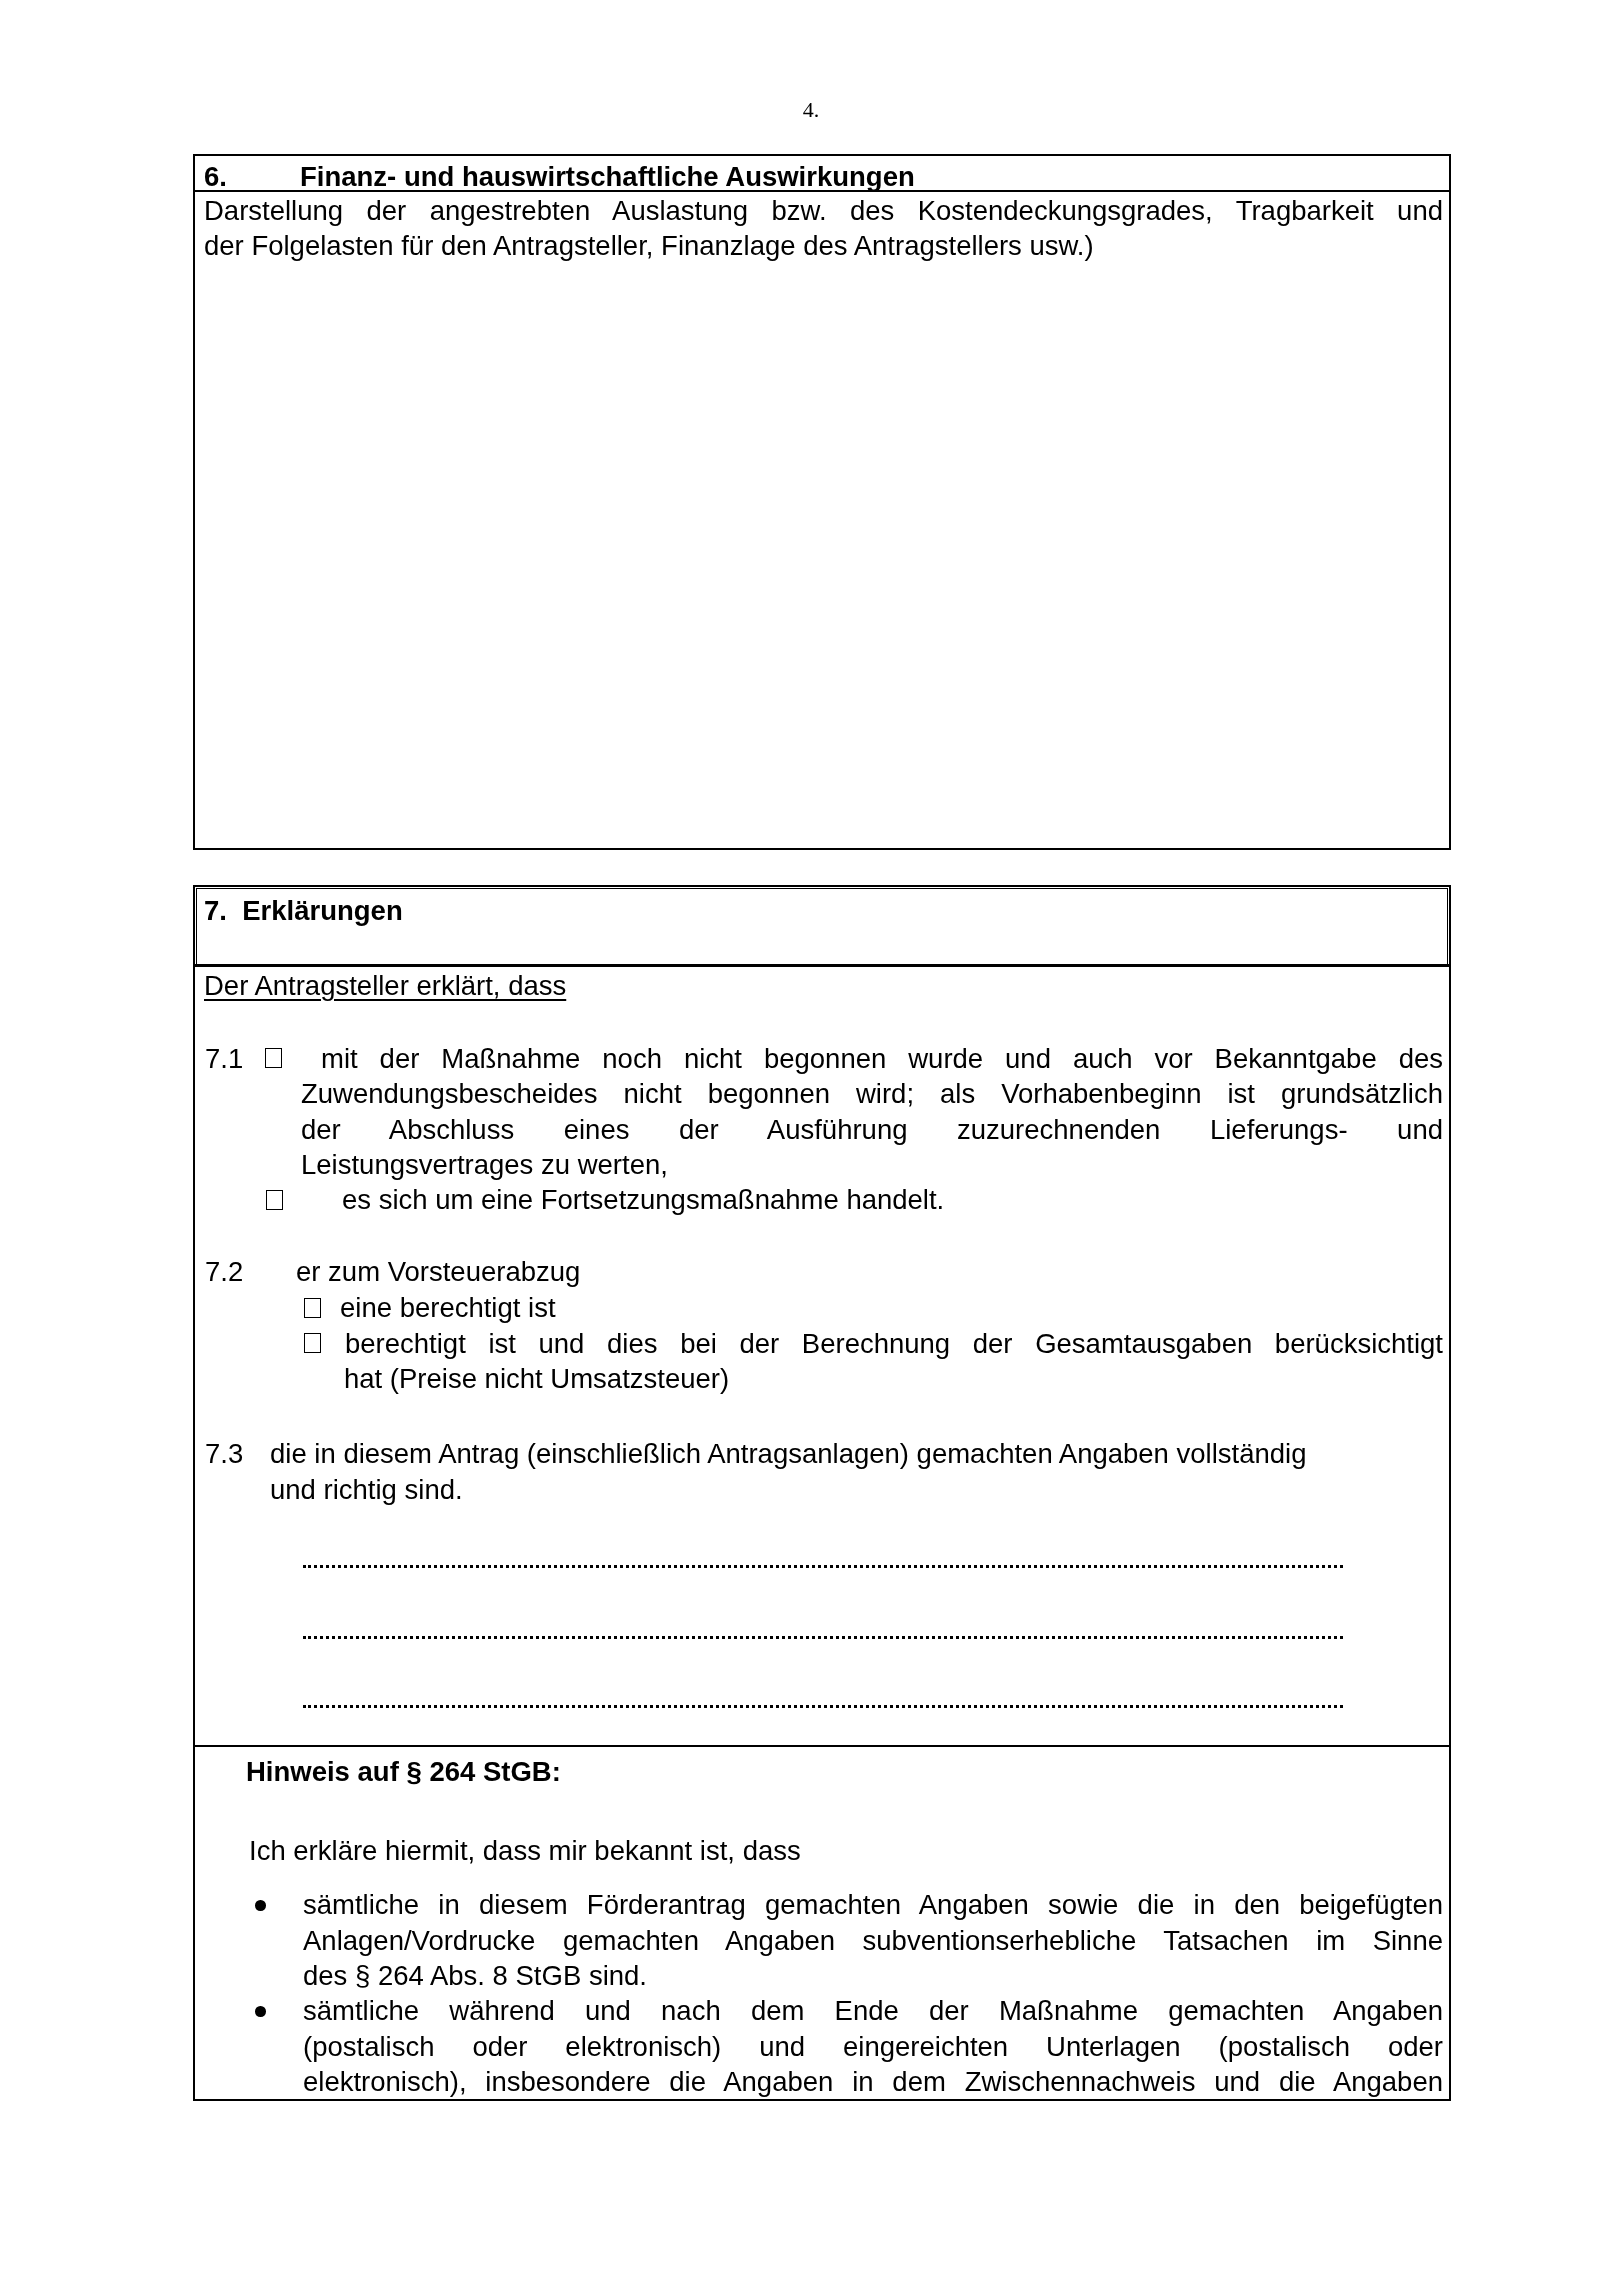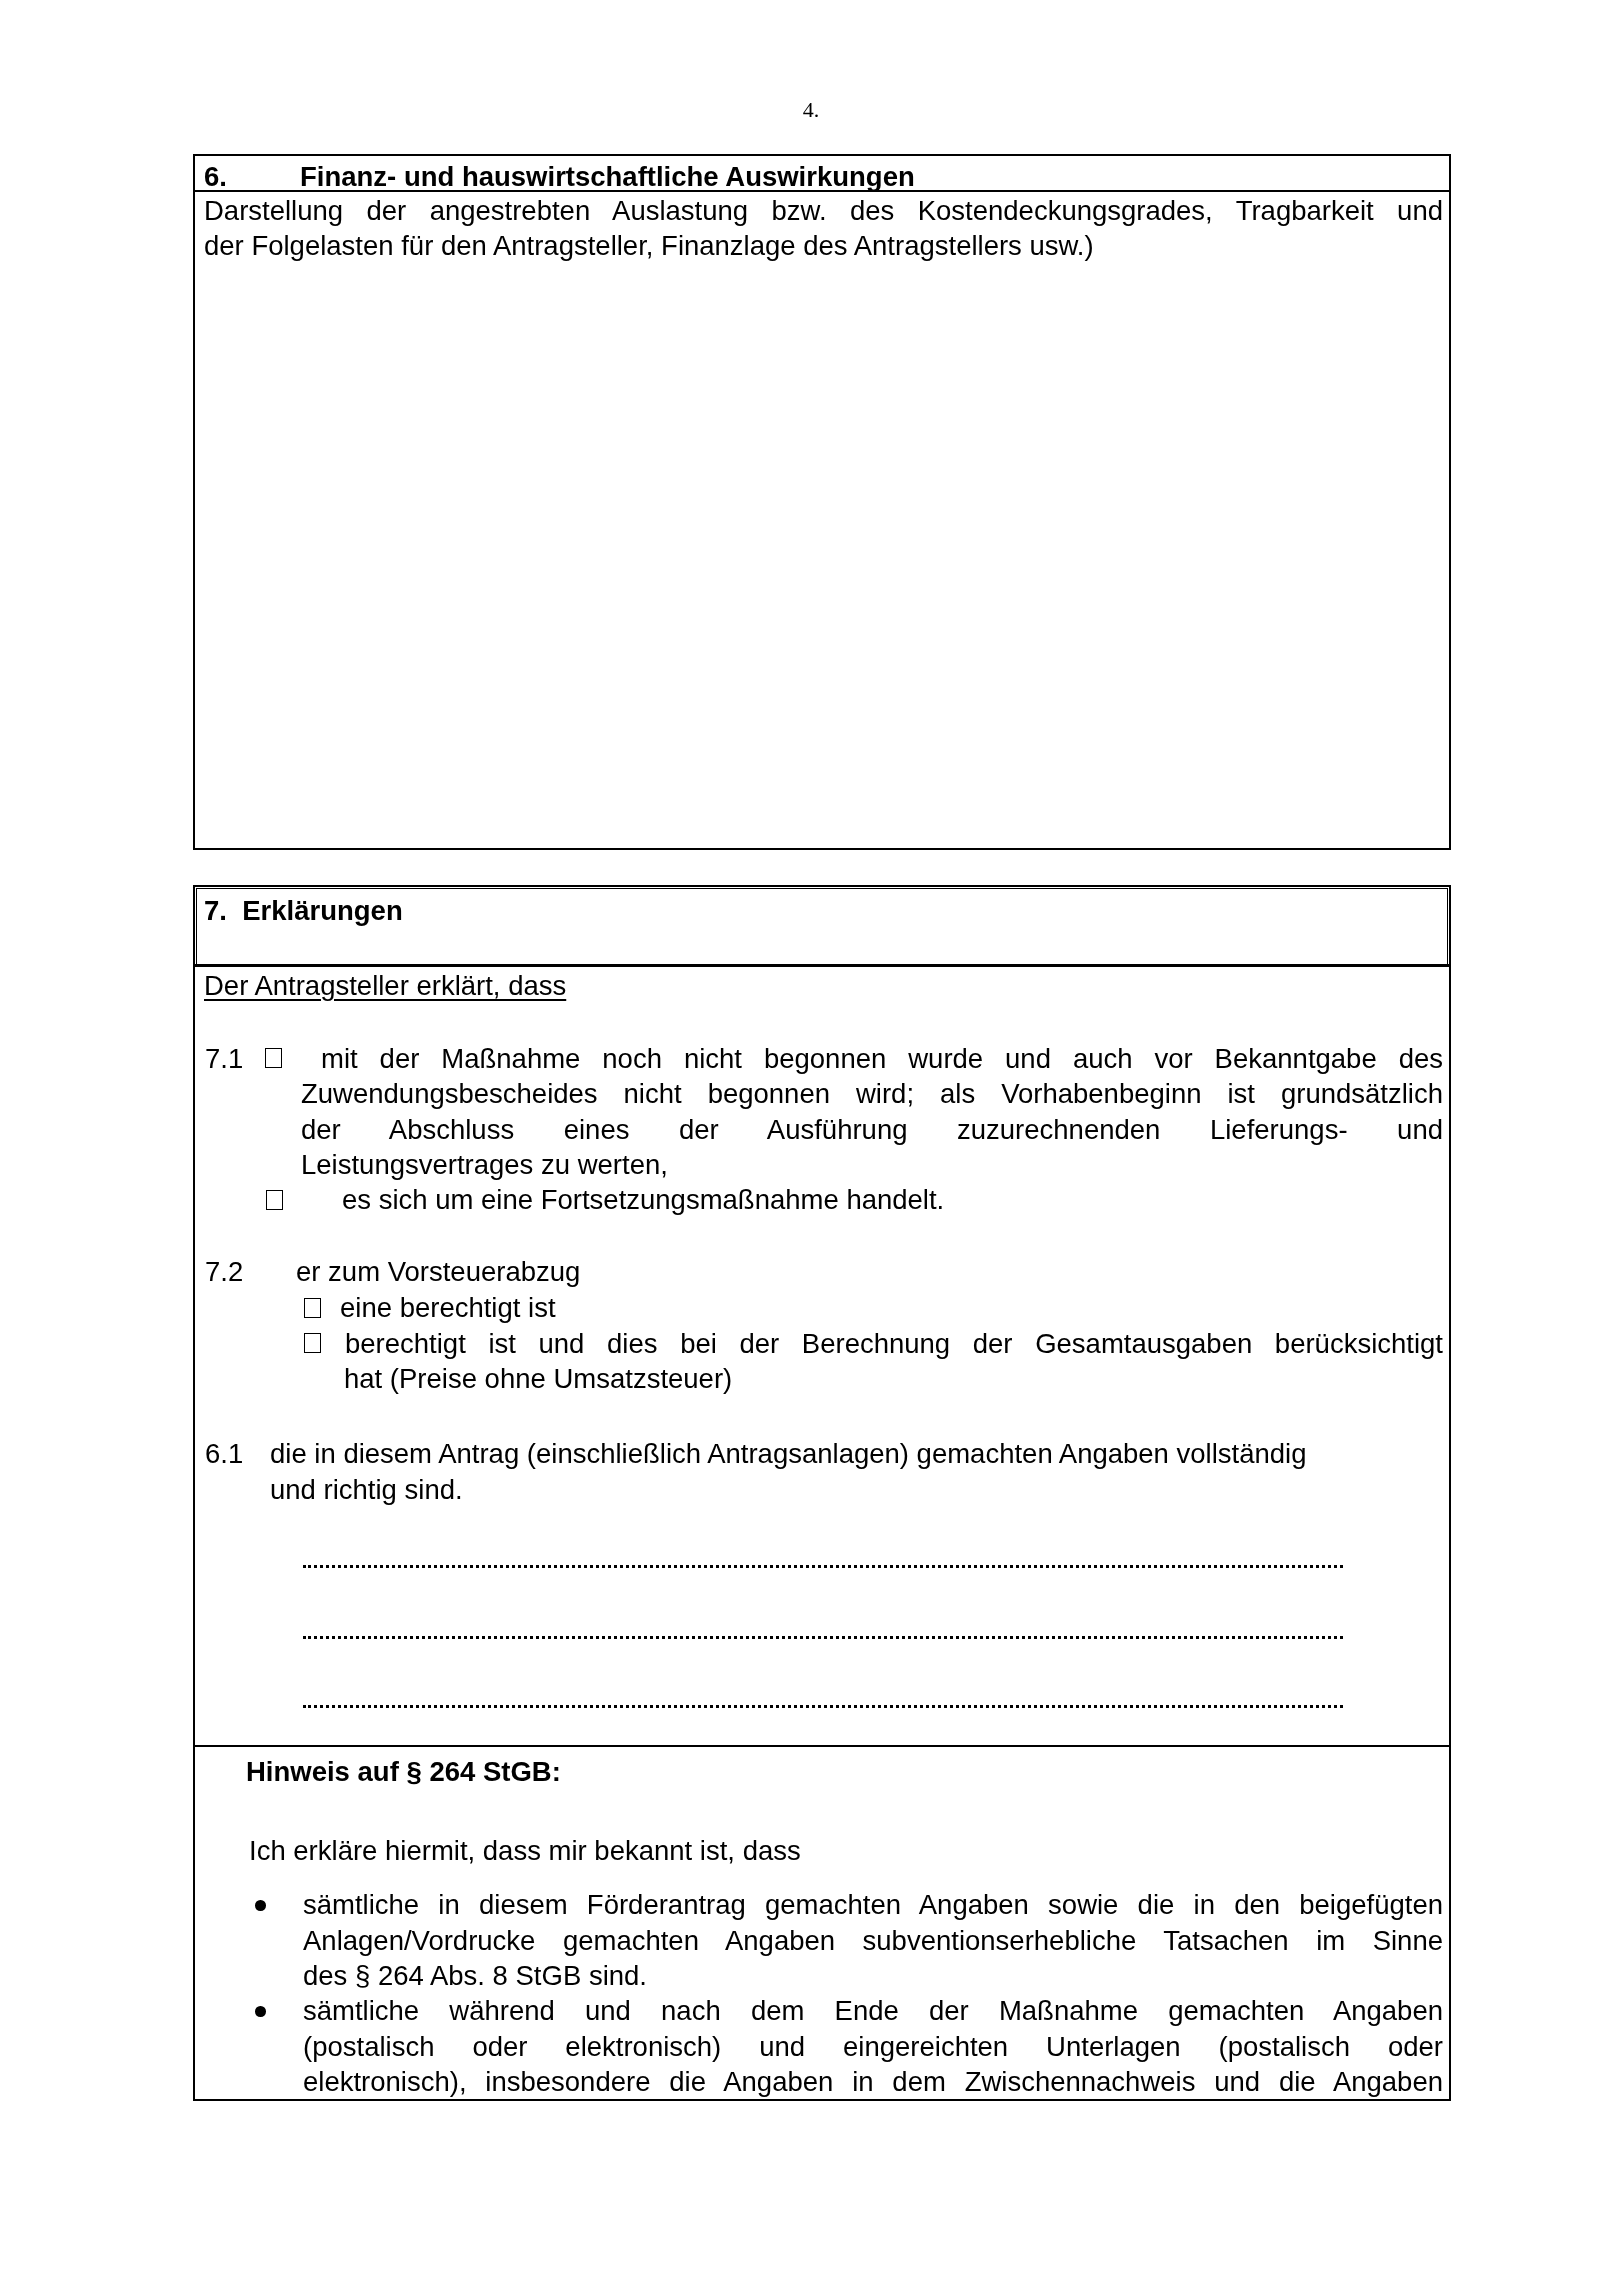--- a/index.html
+++ b/index.html
@@ -51,23 +51,23 @@
 <div class="txt" style="left:301px; top:1147px;">Leistungsvertrages zu werten,</div>
 <div class="chk" style="left:266px; top:1190px;"></div>
 <div class="txt" style="left:310px; top:1182px;margin-left:32px;">es sich um eine Fortsetzungsmaßnahme handelt.</div>
 
 <div class="txt" style="left:205px; top:1254px;">7.2</div>
 <div class="txt" style="left:296px; top:1254px;">er zum Vorsteuerabzug</div>
 <div class="chk" style="left:304px; top:1298px;"></div>
 <div class="txt" style="left:340px; top:1290px;">eine berechtigt ist</div>
 <div class="chk" style="left:304px; top:1333px;"></div>
 <div class="txt just-full" style="left:345px; top:1326px; width:1098px;">berechtigt ist und dies bei der Berechnung der Gesamtausgaben berücksichtigt</div>
-<div class="txt" style="left:344px; top:1361px;">hat (Preise ohne Umsatzsteuer)</div>
+<div class="txt" style="left:344px; top:1361px;">hat (Preise nicht Umsatzsteuer)</div>
 
-<div class="txt" style="left:205px; top:1436px;">6.1</div>
+<div class="txt" style="left:205px; top:1436px;">7.3</div>
 <div class="txt" style="left:270px; top:1436px;">die in diesem Antrag (einschließlich Antragsanlagen) gemachten Angaben vollständig</div>
 <div class="txt" style="left:270px; top:1472px;">und richtig sind.</div>
 
 <div class="dots" style="left:303px; top:1565px; width:1040px;"></div>
 <div class="dots" style="left:303px; top:1636px; width:1040px;"></div>
 <div class="dots" style="left:303px; top:1705px; width:1040px;"></div>
 
 <div class="hline" style="left:193px; top:1745px; width:1258px;"></div>
 <div class="txt bold" style="left:205px; top:1754px;margin-left:41px;">Hinweis auf § 264 StGB:</div>
 <div class="txt" style="left:205px; top:1833px;margin-left:44px;">Ich erkläre hiermit, dass mir bekannt ist, dass</div>

